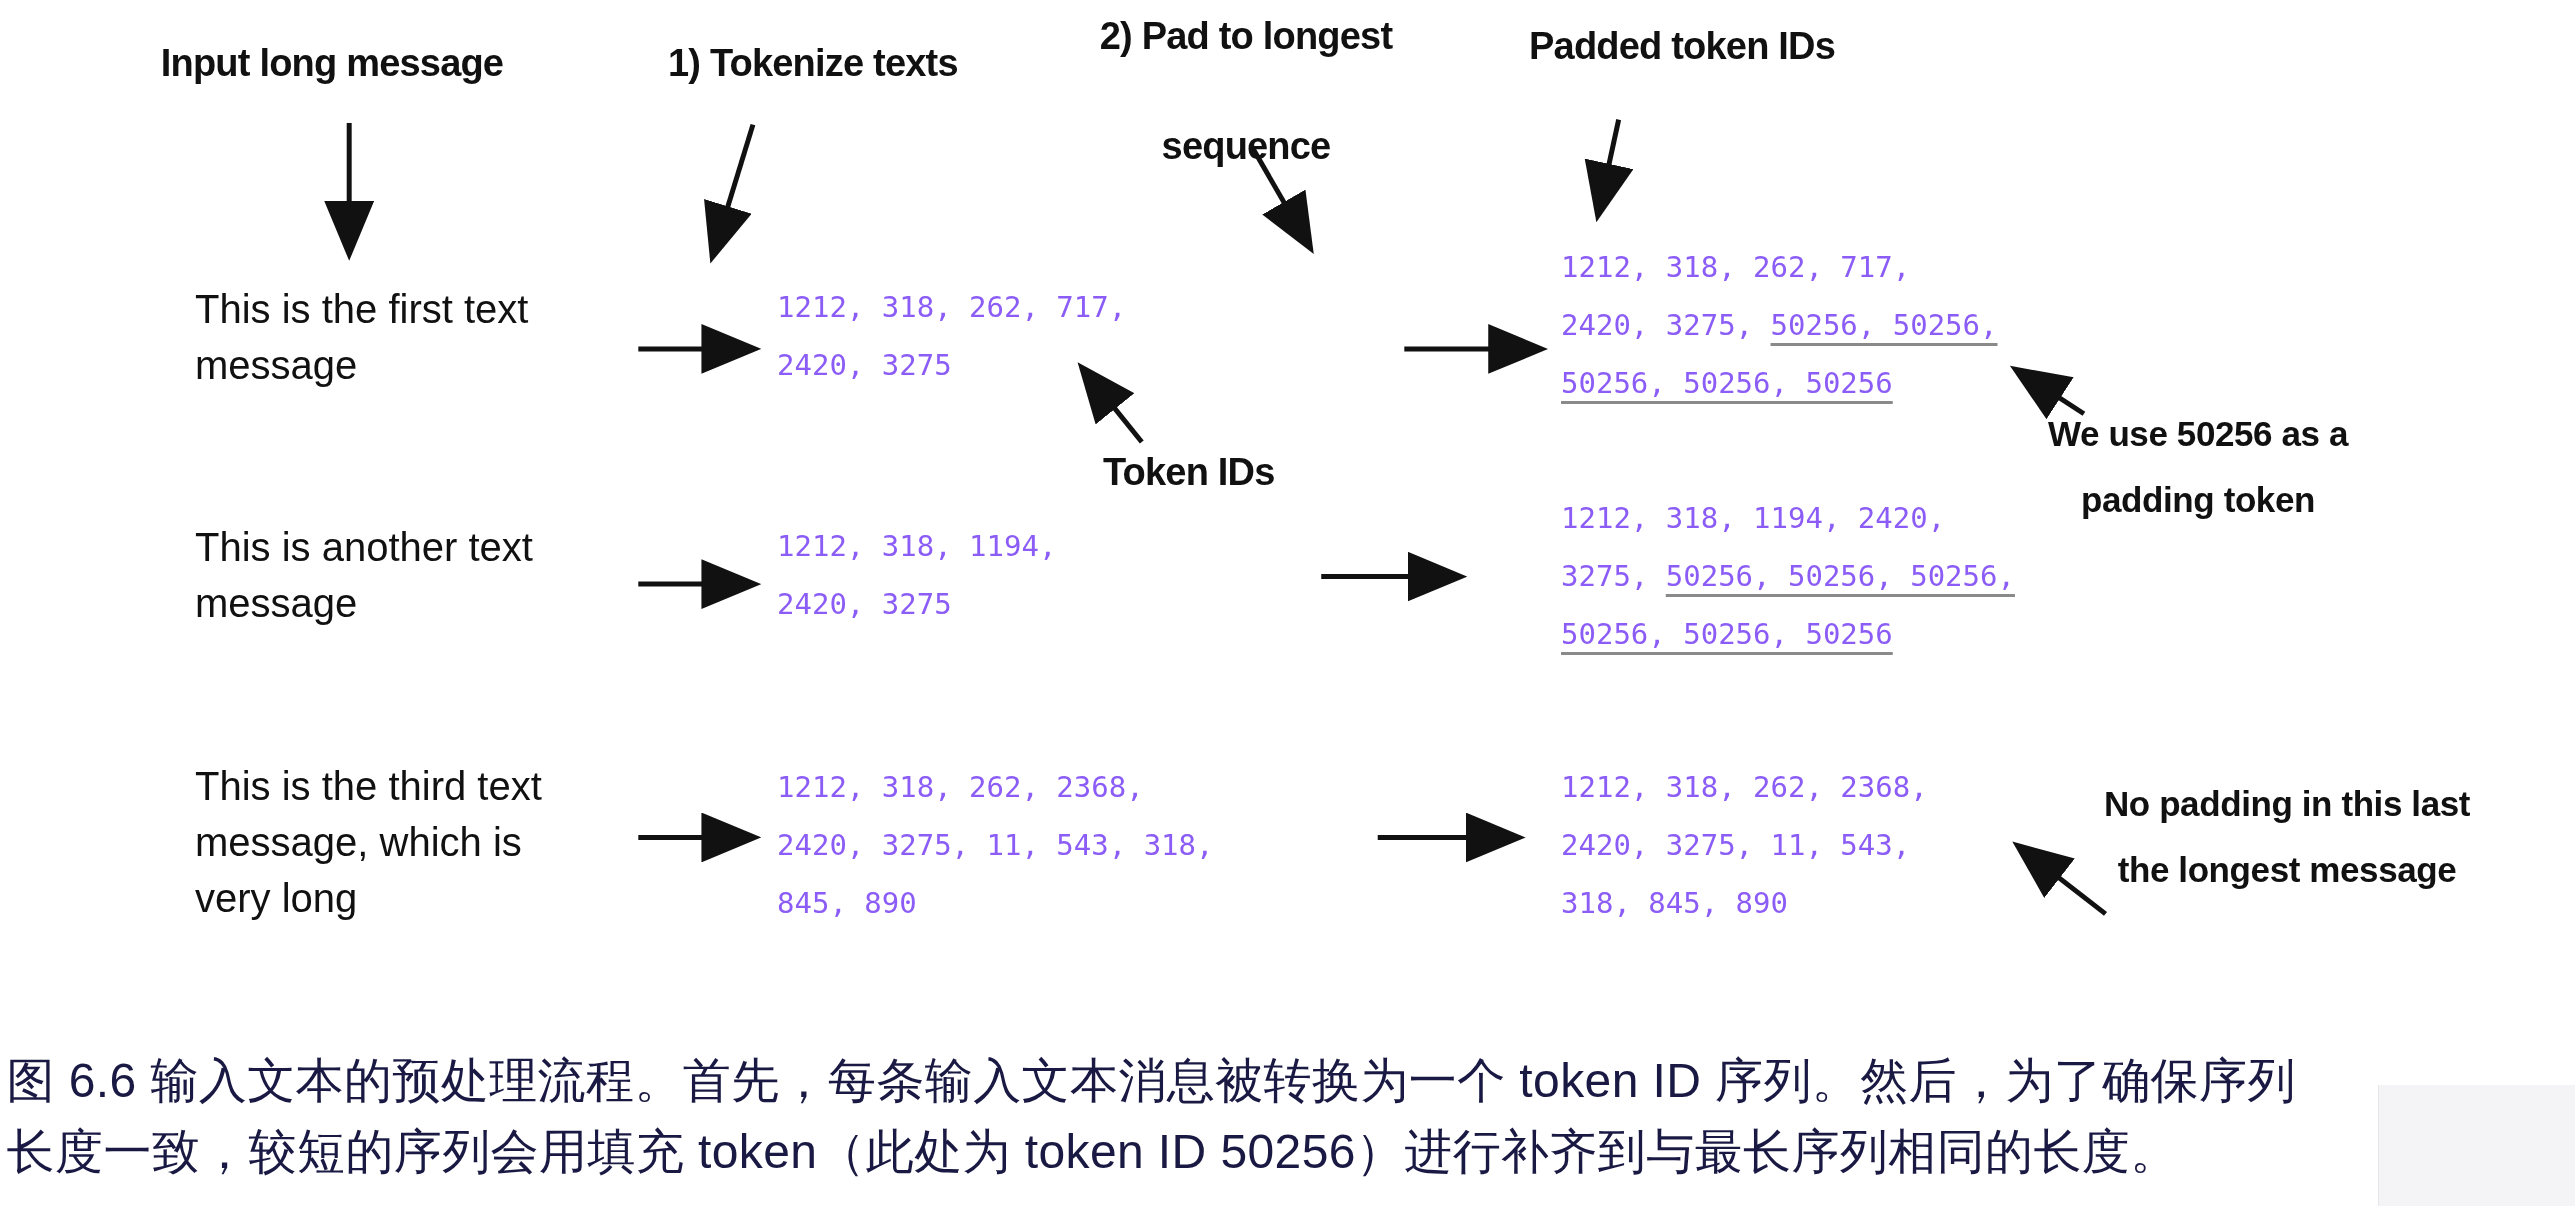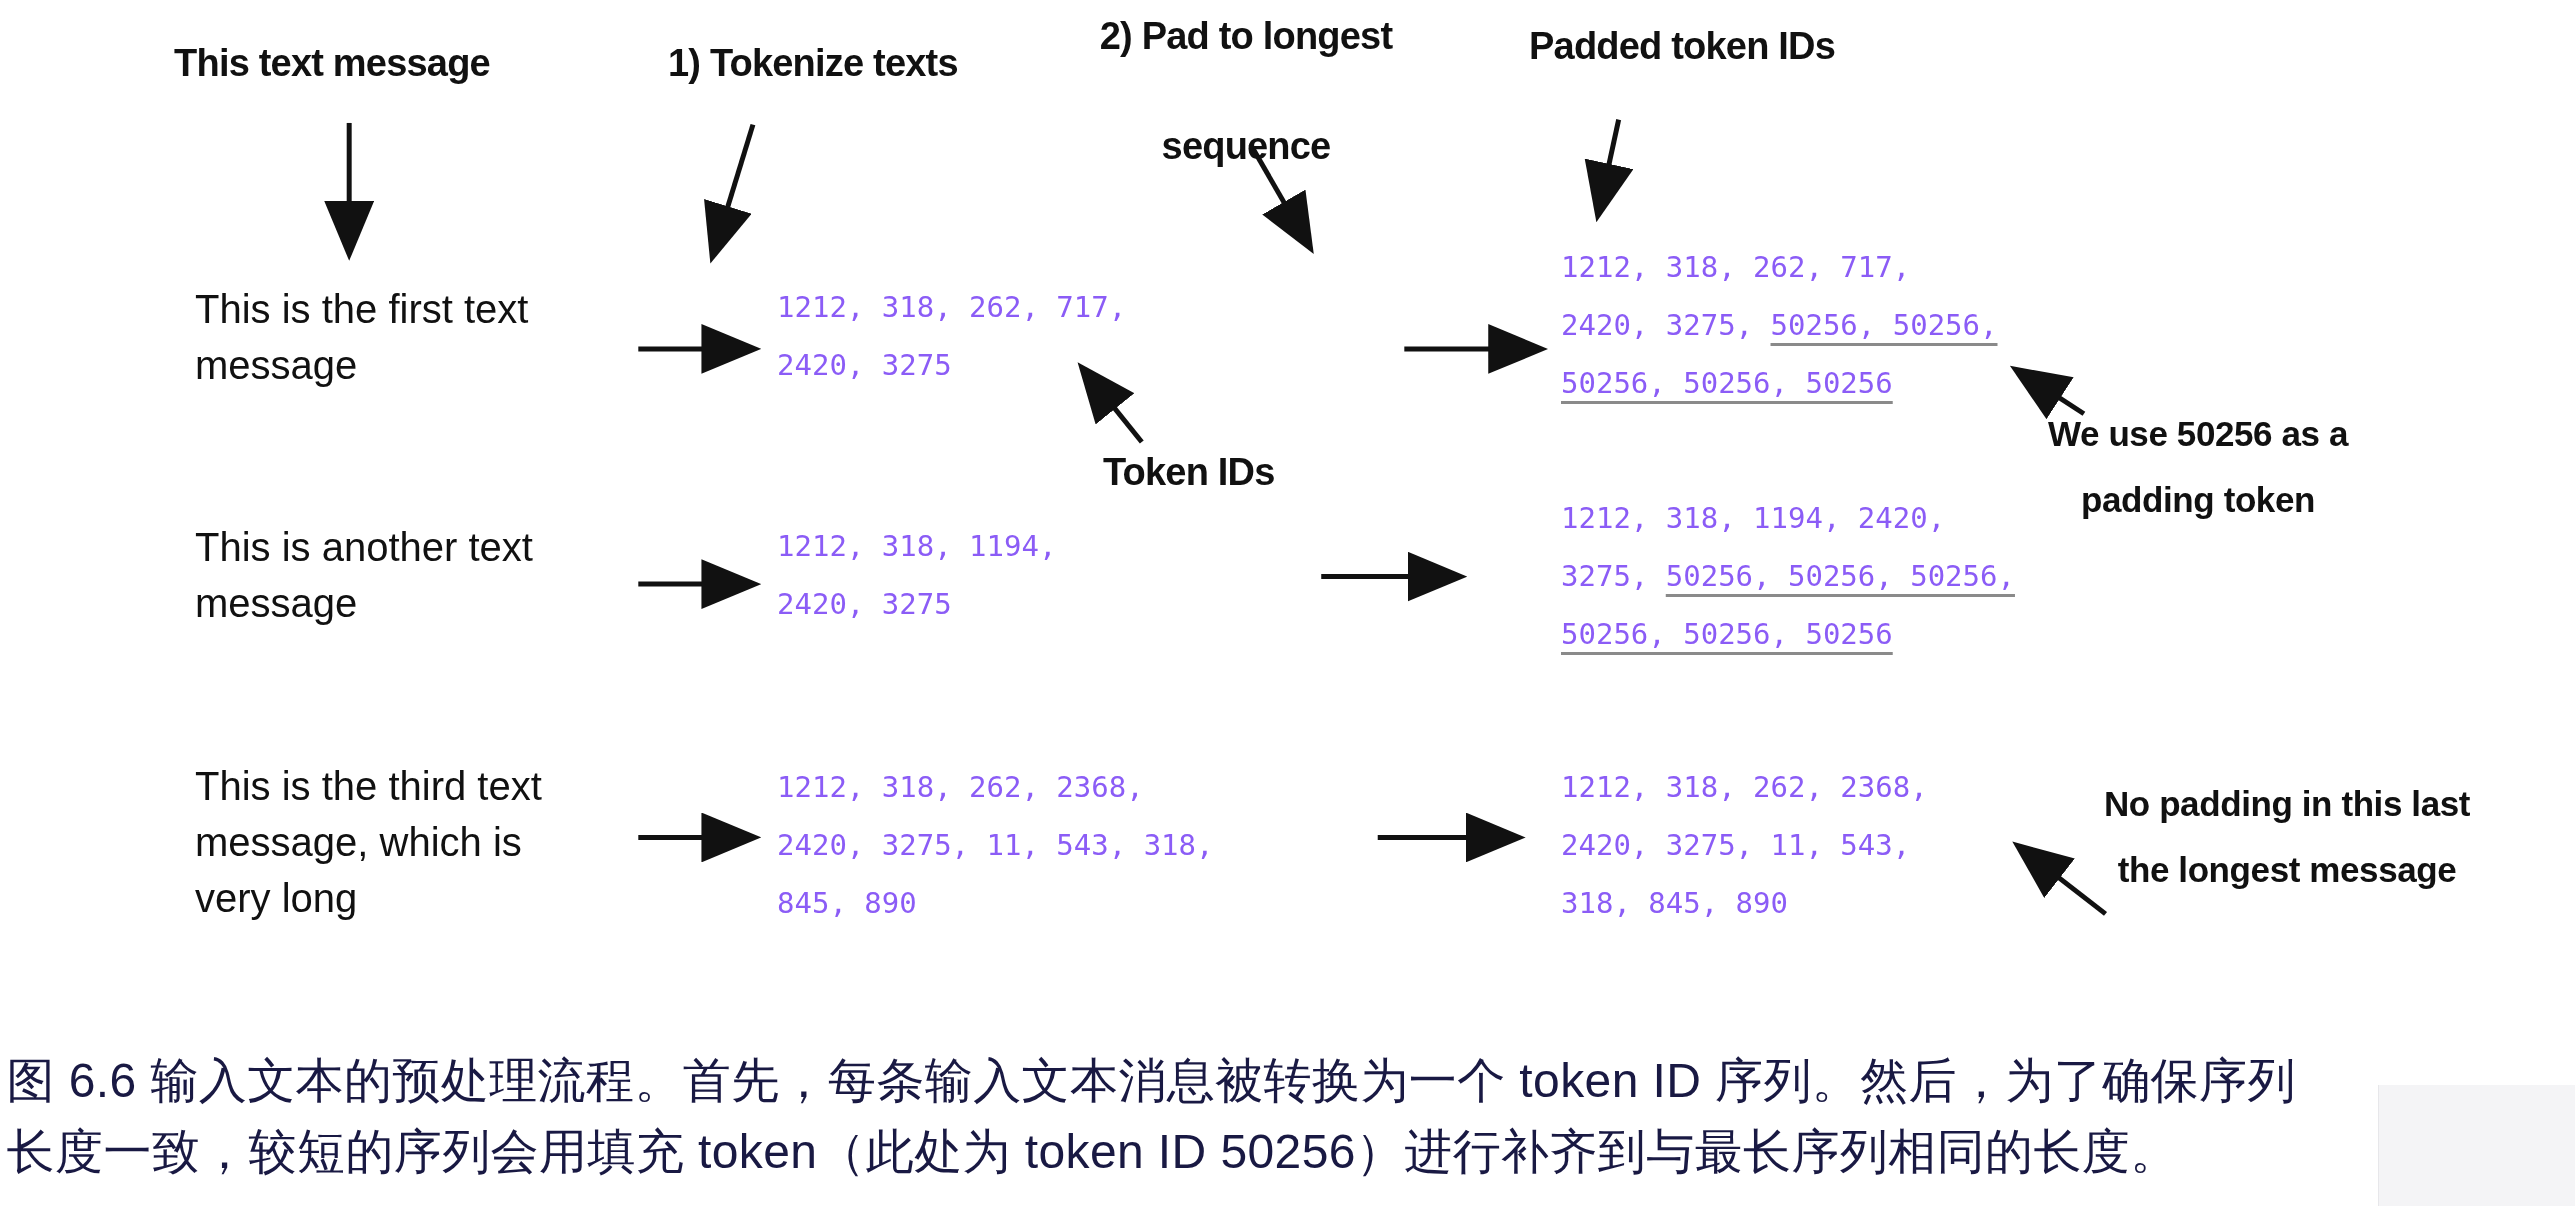--- a/index.html
+++ b/index.html
@@ -88,21 +88,21 @@
     <line x1="768" y1="703" x2="898" y2="703" marker-end="url(#ah)"></line>
     <line x1="1590" y1="694" x2="1748" y2="694" marker-end="url(#ah)"></line>
     <line x1="768" y1="1008" x2="898" y2="1008" marker-end="url(#ah)"></line>
     <line x1="1658" y1="1008" x2="1818" y2="1008" marker-end="url(#ah)"></line>
 
     <line x1="1374" y1="532" x2="1308" y2="450" marker-end="url(#ah)"></line>
     <line x1="2508" y1="498" x2="2434" y2="450" marker-end="url(#ah)"></line>
     <line x1="2534" y1="1100" x2="2436" y2="1024" marker-end="url(#ah)"></line>
   </svg>
 
-  <div class="abs hdr center" style="left:332px;top:40px;">This text message</div>
+  <div class="abs hdr center" style="left:332px;top:40px;">Input long message</div>
   <div class="abs hdr" style="left:656px;top:40px;margin-left:12px;">1) Tokenize texts</div>
   <div class="abs hdr center" style="left:1246px;top:12.5px;">2) Pad to longest</div>
   <div class="abs hdr center" style="left:1246px;top:75px;margin-top:48px;">sequence</div>
   <div class="abs hdr" style="left:1529px;top:23px;">Padded token IDs</div>
   <div class="abs hdr" style="left:1103px;top:449px;">Token IDs</div>
 
   <div class="abs msg" style="left:195px;top:281px;">
     <div>This is the first text</div>
     <div>message</div>
   </div>

